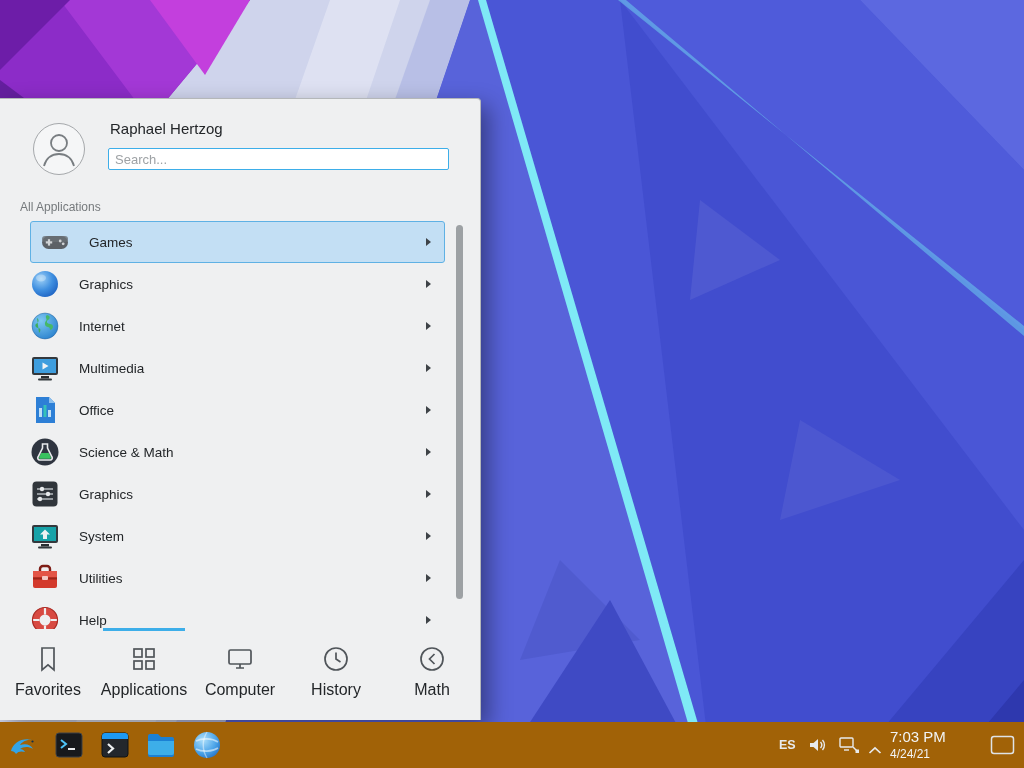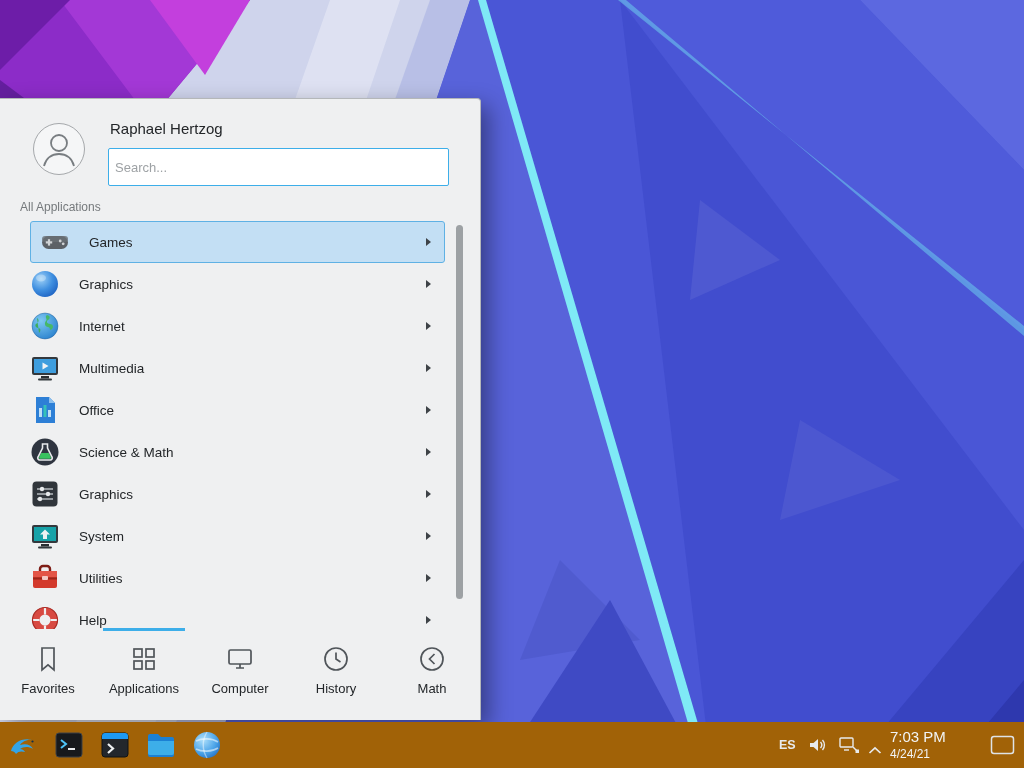--- a/index.html
+++ b/index.html
@@ -7,21 +7,21 @@
   #screen{position:relative;width:1024px;height:768px;background:#4450cc;overflow:hidden;padding-left:14px;}
   #wallpaper{position:absolute;left:0;top:0;}
 
   
   #launcher{position:absolute;left:0;top:98px;width:481px;height:622px;background:#eff0f1;
     border:1px solid #b4b7b9;border-left:none;border-bottom:none;border-radius:0 4px 0 0;
     box-shadow:8px 8px 22px rgba(0,0,0,.38);box-sizing:border-box;}
   .avatar{position:absolute;left:33px;top:24px;width:50px;height:50px;border:1px solid #a5a8ab;
     border-radius:50%;background:#f5f6f7;}
   .user-name{position:absolute;left:110px;top:21px;font-size:15px;color:#232629;}
-  .search-input{position:absolute;left:108px;top:49px;width:341px;height:38px;box-sizing:border-box;
+  .search-input{position:absolute;left:108px;top:49px;width:341px;height:22px;box-sizing:border-box;
     border:1px solid #3daee9;border-radius:2px;background:#fff;font-size:13px;padding:0 6px;
     color:#232629;outline:none;font-family:"Liberation Sans",sans-serif;}
   .search-input::placeholder{color:#9ea2a5;}
   .section-label{position:absolute;left:20px;top:101px;font-size:12px;color:#75797c;}
 
   .cat-list{position:absolute;left:20px;top:122px;width:425px;height:408px;overflow:hidden;}
   .cat-row{position:relative;height:42px;display:flex;align-items:center;border:1px solid transparent;
     border-radius:3px;box-sizing:border-box;}
   .cat-row.selected{background:#c3dff4;border-color:#5fb1e4;margin-left:10px;}
   .cat-icon{width:32px;height:32px;margin-left:8px;flex:none;}
@@ -30,21 +30,21 @@
   .cat-arrow{margin-left:auto;margin-right:13px;width:0;height:0;border-left:5px solid #3e4347;
     border-top:4px solid transparent;border-bottom:4px solid transparent;}
 
   .scrollbar{position:absolute;right:17px;top:126px;width:7px;height:490px;}
   .scroll-thumb{position:absolute;top:0;left:0;width:7px;height:374px;background:#9da1a4;border-radius:3.5px;}
 
   .tabbar{position:absolute;left:0;bottom:0;width:100%;height:92px;display:flex;}
   .tab{flex:1;position:relative;display:flex;flex-direction:column;align-items:center;cursor:default;}
   .tab.active::before{content:"";position:absolute;top:0;left:7px;right:7px;height:3px;background:#3daee9;}
   .tab .ticon{margin-top:16px;width:30px;height:30px;}
-  .tab .tlabel{margin-top:7px;font-size:13px;color:#232629;}
+  .tab .tlabel{margin-top:7px;font-size:16px;color:#232629;}
 
   
   #taskbar{position:absolute;left:0;top:722px;width:1024px;height:46px;background:#a16207;}
   .panel-icon{position:absolute;top:7px;width:32px;height:32px;}
   .kb-layout{position:absolute;left:779px;top:0;height:46px;line-height:46px;font-size:12.5px;
     font-weight:bold;color:#e8eaec;}
   .tray-icon{position:absolute;}
   .clock{position:absolute;left:890px;top:5px;width:90px;text-align:left;color:#f2f4f5;}
   .clock .time{font-size:15px;line-height:20px;}
   .clock .date{font-size:12px;line-height:15px;}

